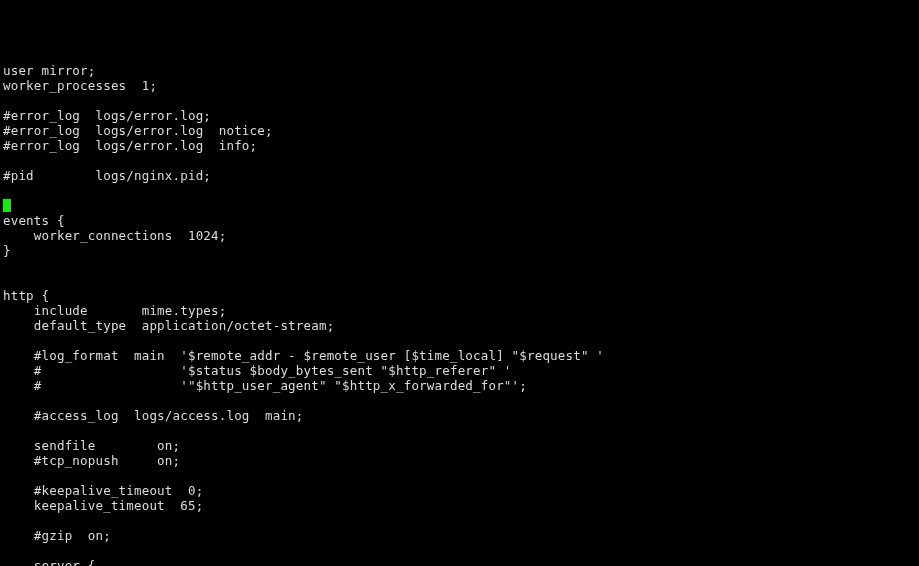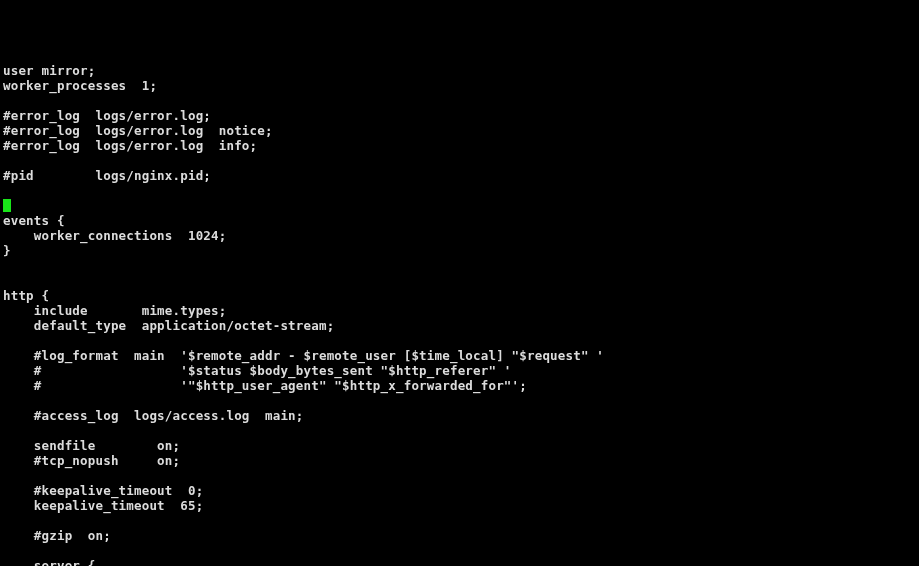--- a/index.html
+++ b/index.html
@@ -32,21 +32,20 @@
     color: #dcdcdc;
     white-space: pre;
     letter-spacing: 0.18px;
     -webkit-font-smoothing: none;
   }
 
   .line {
     height: 15px;
     white-space: pre;
     position: relative;
-    font-weight: bold;
   }
 
   .line.blank {
     height: 15px;
   }
 
   
   .cursor-line {
     position: relative;
     height: 15px;

